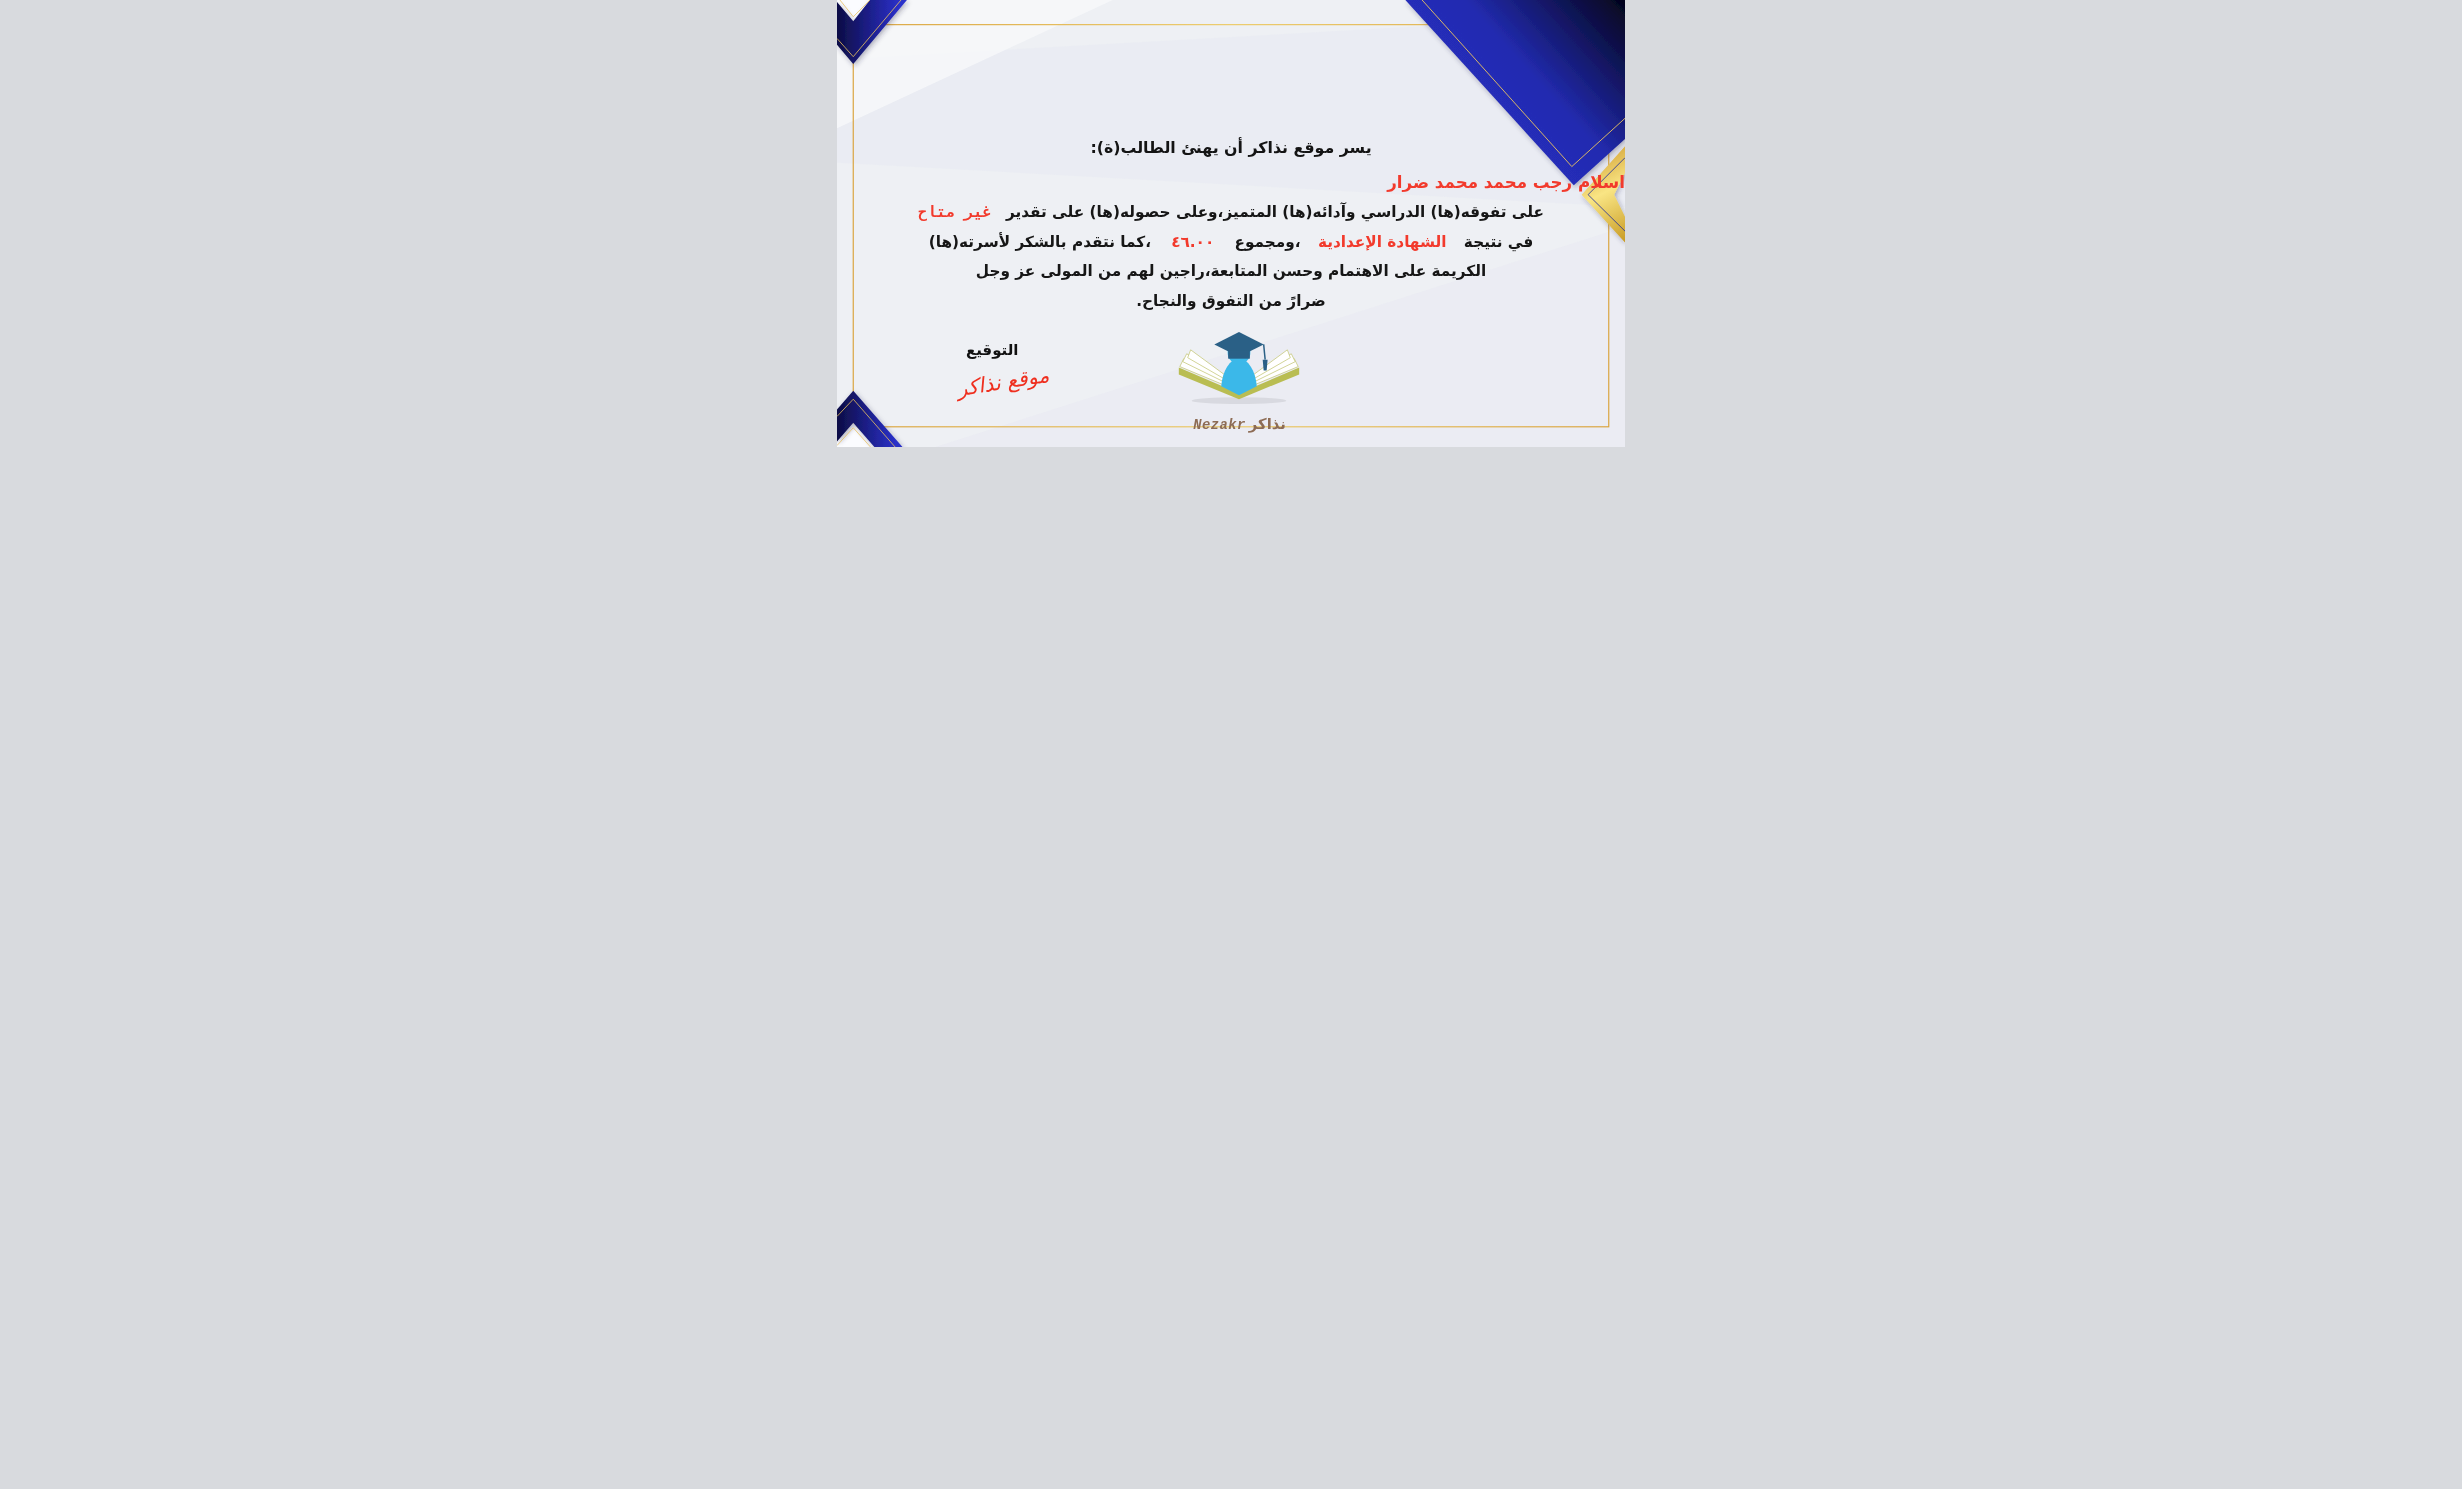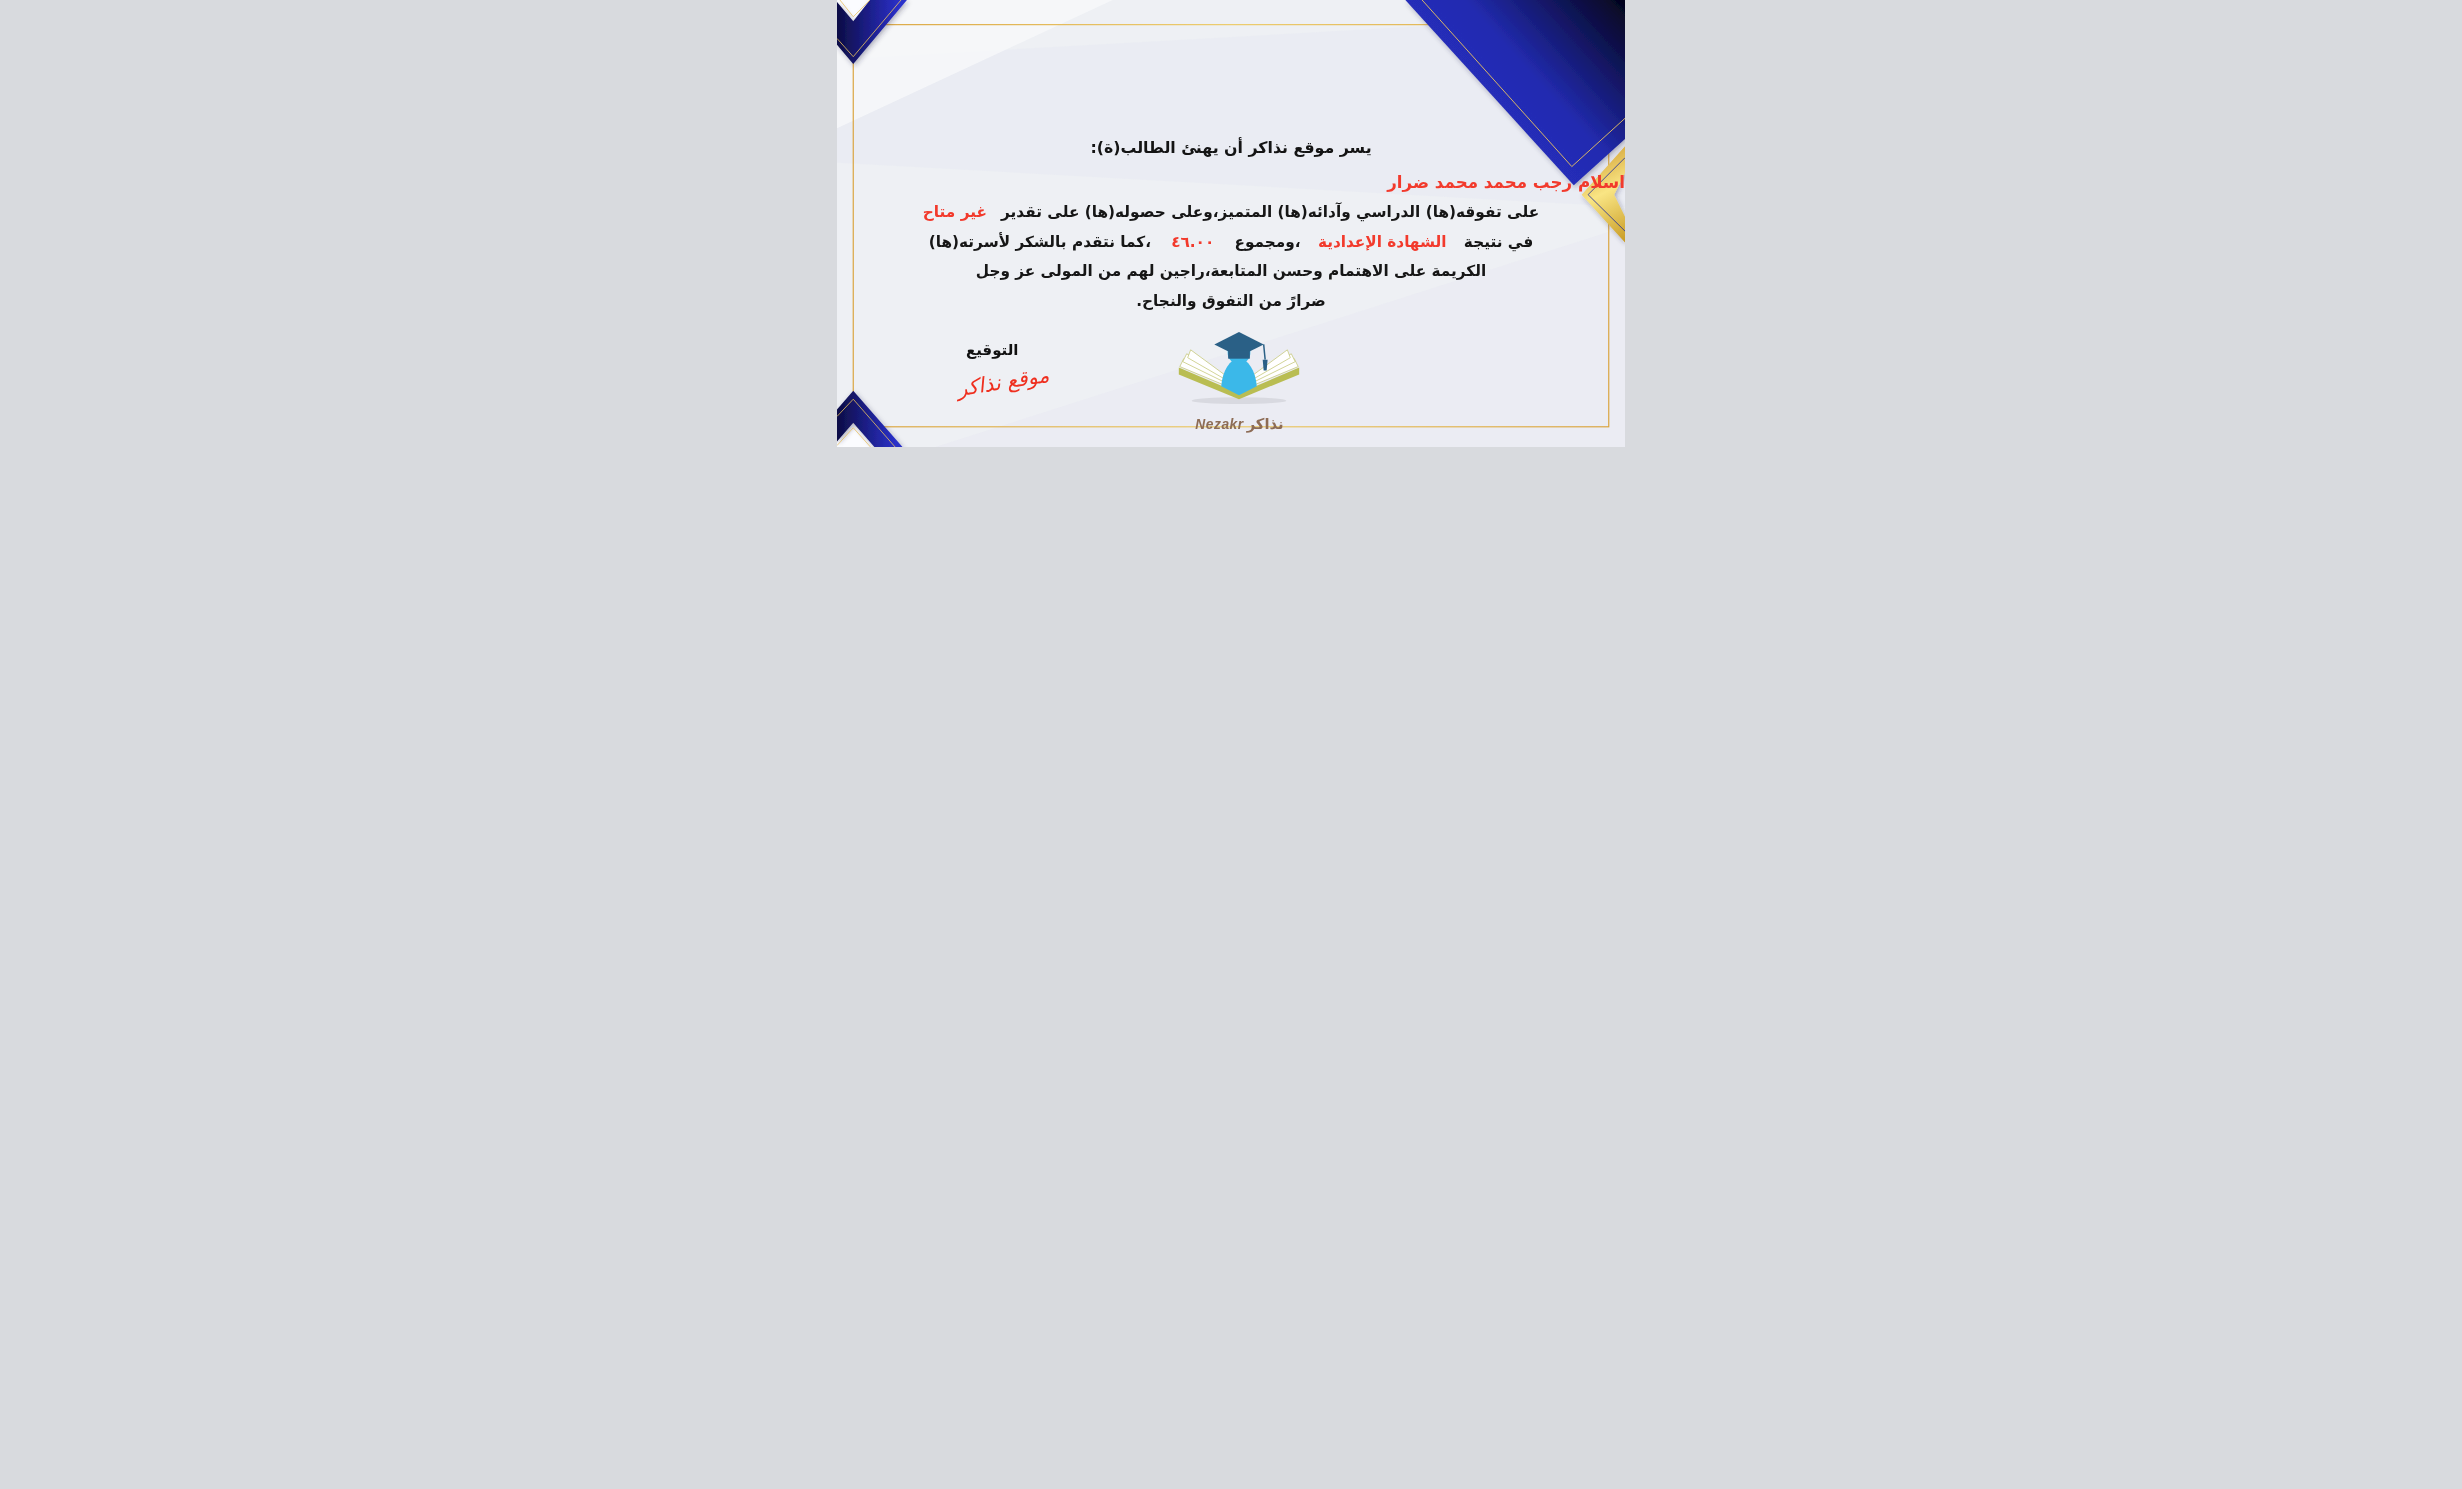--- a/index.html
+++ b/index.html
@@ -27,39 +27,39 @@
     font-size:16.7px;font-weight:700;color:#f23a2c;
   }
   .body-text{
     top:198px;right:0;left:0;padding:0 30.5px;text-align:center;direction:rtl;
     font-size:15.3px;font-weight:600;color:#161616;
   }
   .body-text .bline{height:29.5px;line-height:29.5px;white-space:nowrap;}
   .red{color:#f23a2c;font-weight:700;}
   .field-wide{margin:0 12px;}
   .field-mid{margin:0 14.8px;}
-  .field-sm{margin-right:8.9px;}
+  .field-sm{margin-right:8.9px;font-family:Liberation Mono, monospace;}
   .sig-label{
     top:341px;left:129px;direction:rtl;
     font-size:15px;font-weight:800;color:#111;
   }
   .sig-script{
     top:370px;left:112px;width:108px;text-align:center;direction:rtl;
     font-size:20.7px;font-style:italic;color:#ef2f1f;
     transform:rotate(-9deg);
     font-family:"DejaVu Serif","DejaVu Sans",serif;
   }
   .logo-box{top:331px;left:328px;width:148px;height:84px;}
   .brand-row{
     top:415px;left:319px;width:167px;direction:ltr;
     display:flex;justify-content:center;align-items:baseline;gap:3px;
   }
   .brand-latin{
     font-size:13.8px;font-weight:bold;font-style:italic;color:#8d6c55;
-    font-family:Liberation Sans, sans-serif;letter-spacing:0.5px;
+    font-family:Liberation Mono, monospace;letter-spacing:0.5px;
   }
   .brand-arabic{
     font-size:14.8px;font-weight:bold;color:#8d6c55;direction:rtl;
   }
 </style>
 </head>
 <body>
 
 <div class="stage">
 

